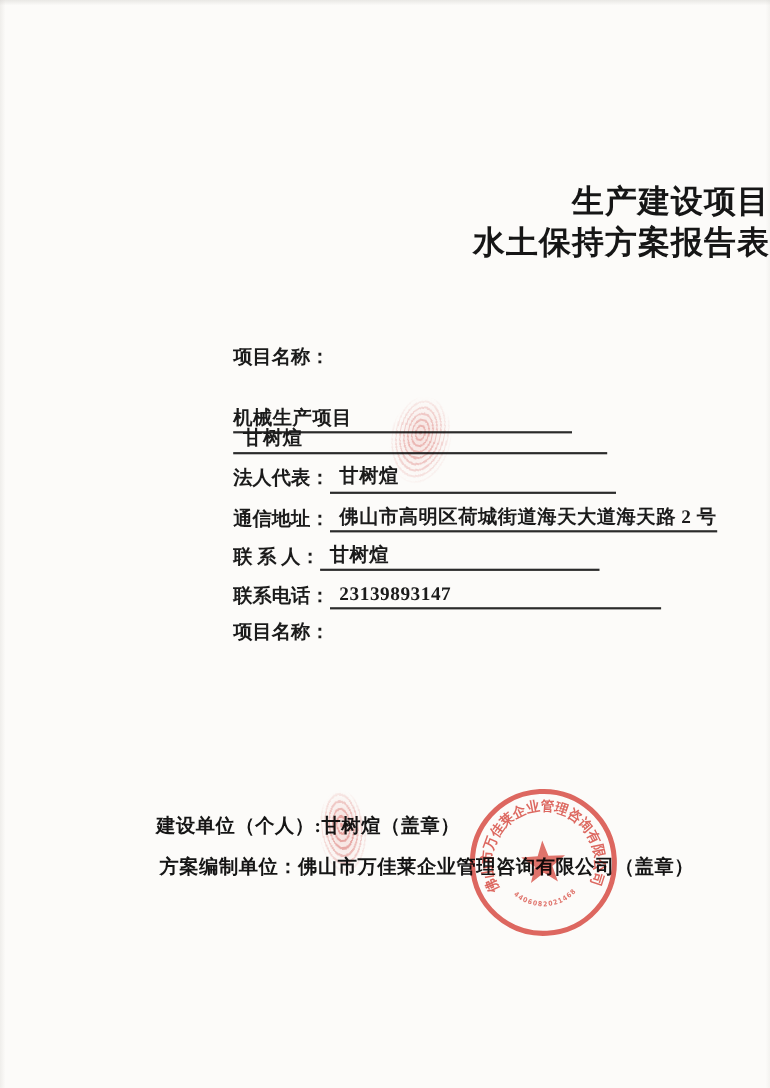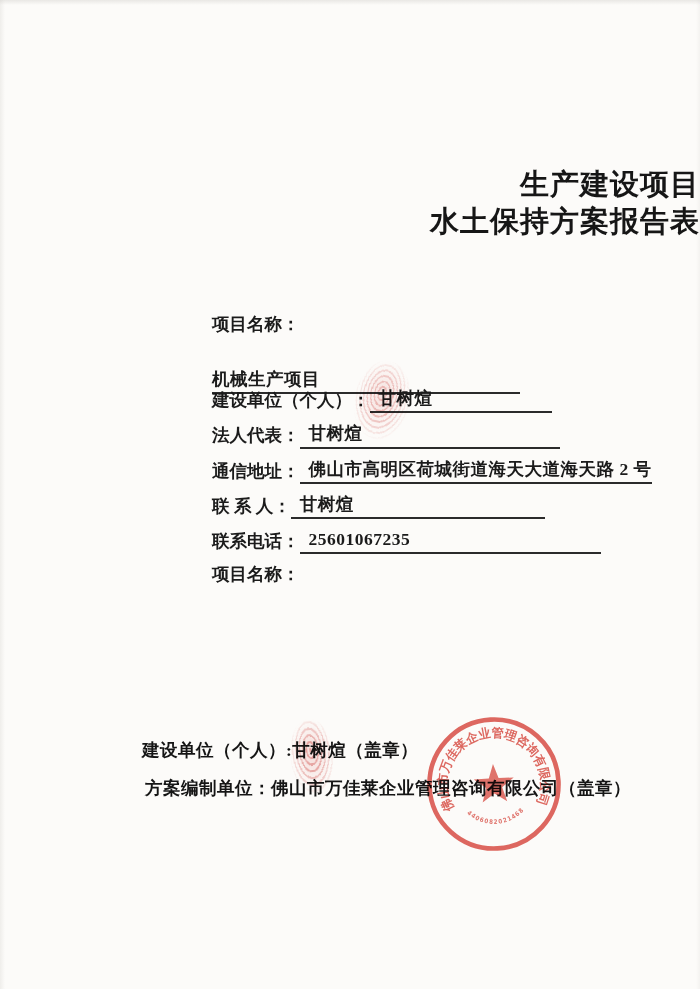--- a/index.html
+++ b/index.html
@@ -102,42 +102,41 @@
     <div>生产建设项目</div>
     <div>水土保持方案报告表</div>
   </div>
 
   <div class="field-row row-1">
     <span class="field-label">项目名称：</span>
   </div>
   <div class="wrap-line row-1b">机械生产项目</div>
 
   <div class="field-row row-2">
-    <span class="field-label">建设单位（个人）：</span>
     <span class="field-value">甘树煊</span>
   </div>
 
   <div class="field-row row-3">
     <span class="field-label">法人代表：</span>
     <span class="field-value">甘树煊</span>
   </div>
 
   <div class="field-row row-4">
     <span class="field-label">通信地址：</span>
     <span class="field-value">佛山市高明区荷城街道海天大道海天路 2 号</span>
   </div>
 
   <div class="field-row row-5">
     <span class="field-label">联 系 人：</span>
     <span class="field-value">甘树煊</span>
   </div>
 
   <div class="field-row row-6">
     <span class="field-label">联系电话：</span>
-    <span class="field-value">25601067235</span>
+    <span class="field-value">23139893147</span>
   </div>
 
   <div class="field-row row-7">
     <span class="field-label">项目名称：</span>
   </div>
 
   <div class="sig sig-1">建设单位（个人）:甘树煊（盖章）</div>
   <div class="sig sig-2">方案编制单位：佛山市万佳莱企业管理咨询有限公司（盖章）</div>
 
   <div class="fingerprint fp-top"></div>

